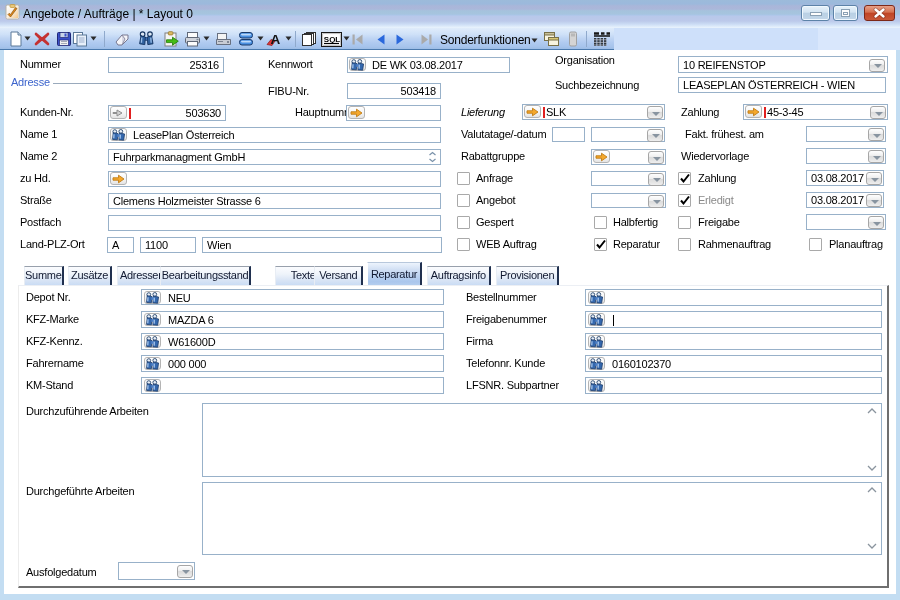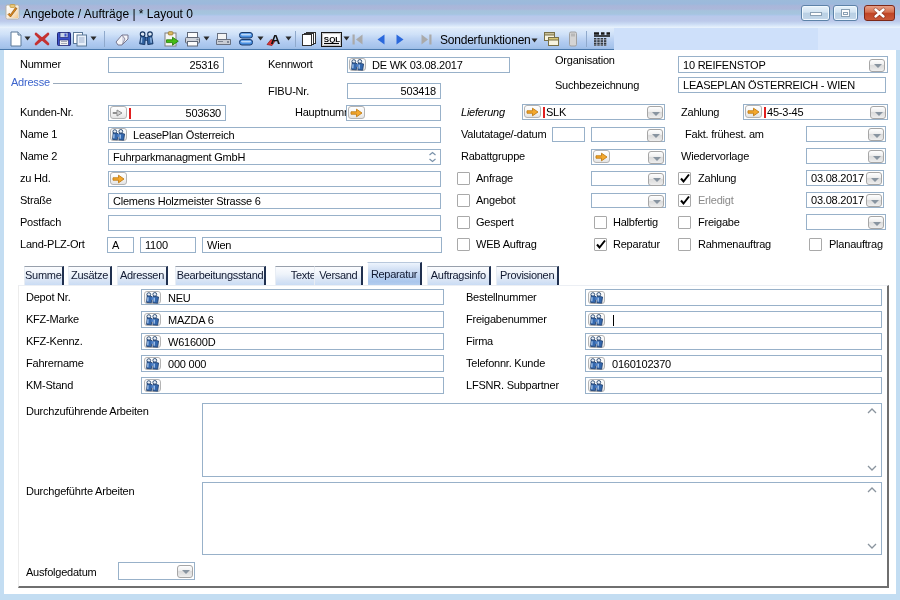--- a/index.html
+++ b/index.html
@@ -387,21 +387,21 @@
       <path d="M2 5.5 L4.5 8.5 L10 1.5" stroke="#000" stroke-width="2" fill="none"></path>
     </svg></div>
 <div class="cb" style="left:678px;top:216px;"></div>
 <div class="cb" style="left:678px;top:238px;"></div>
 <div class="cb" style="left:809px;top:238px;"></div>
 
 <div id="tabpanel"></div>
 <div class="tab" style="left:24px;width:39.5px;">Summe</div>
 <div class="tab" style="left:68.3px;width:43.4px;">Zusätze</div>
 <div class="tab" style="left:116.7px;width:51.6px;">Adressen</div>
-<div class="tab" style="left:175px;width:91px;">Bearbeitungsstand</div>
+<div class="tab" style="left:160px;width:91px;">Bearbeitungsstand</div>
 <div class="tab" style="left:274.7px;width:58px;">Texte</div>
 <div class="tab" style="left:314.3px;width:49px;">Versand</div>
 <div id="tabactive" style="left:367.3px;width:54.4px;">Reparatur</div>
 <div class="tab" style="left:426.7px;width:64.3px;">Auftragsinfo</div>
 <div class="tab" style="left:496px;width:63.3px;">Provisionen</div>
 
 <div class="lbl" style="left:26px;top:292px;">Depot Nr.</div>
 <div class="lbl" style="left:26px;top:314px;">KFZ-Marke</div>
 <div class="lbl" style="left:26px;top:336px;">KFZ-Kennz.</div>
 <div class="lbl" style="left:26px;top:358px;">Fahrername</div>

